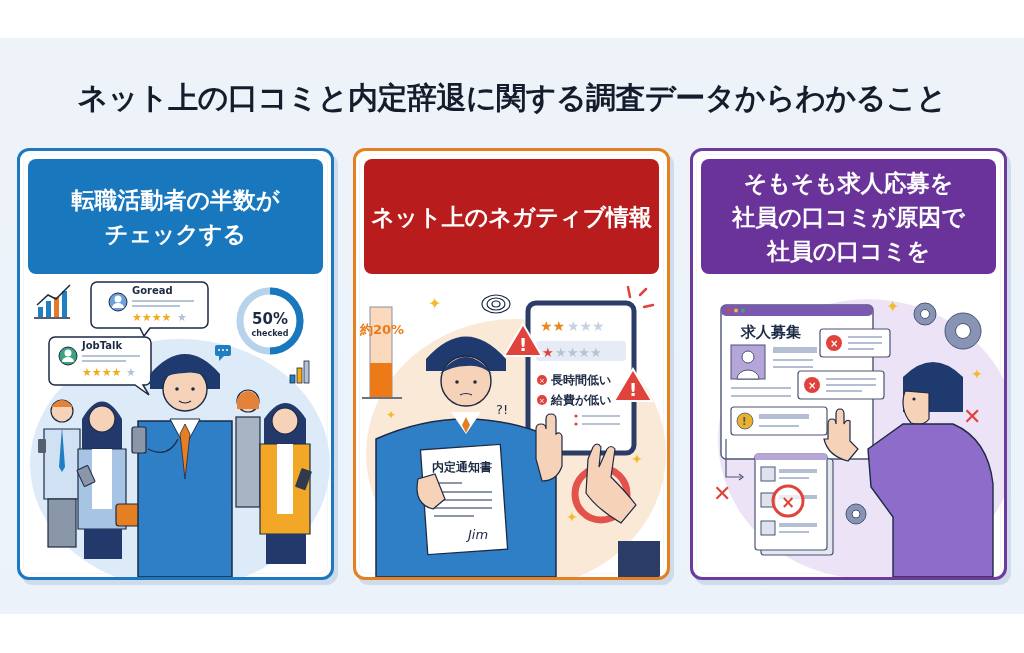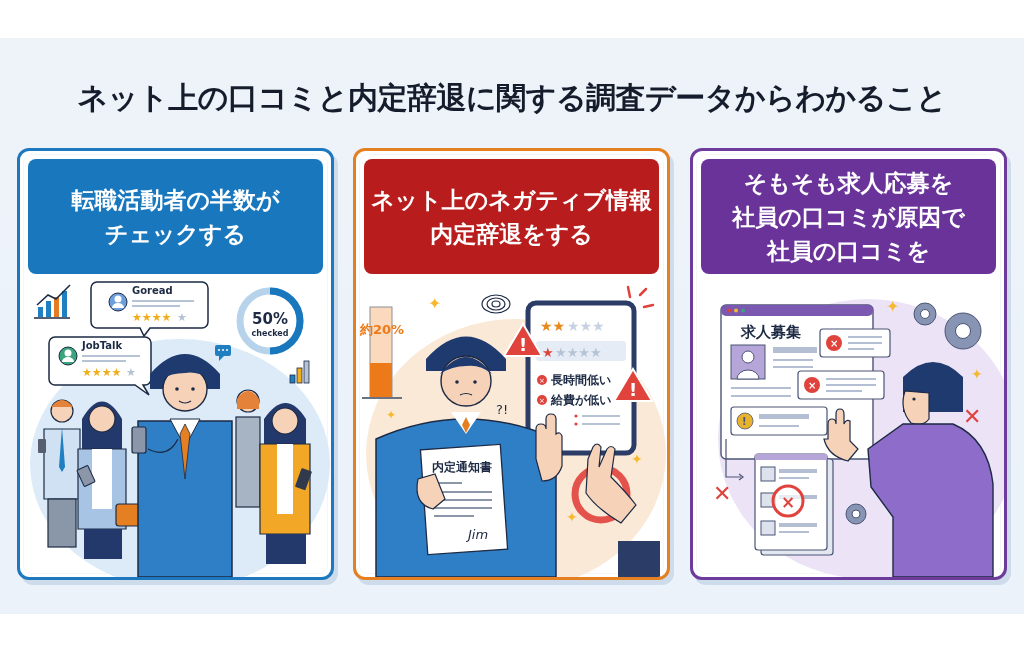--- a/index.html
+++ b/index.html
@@ -154,21 +154,20 @@
         <rect x="112" y="148" width="14" height="26" rx="2" fill="#8b96a8" stroke="#1d2a44" stroke-width="1.2"></rect>
         <path d="M128 170 q20 10 30 -10" fill="none" stroke="#1d2a44" stroke-width="1.2"></path>
       </g>
     </svg>
   </div>
 </div>
 
 <div class="card c2">
   <div class="head">
     <div>ネット上のネガティブ情報</div>
-    <div>内定辞退をする</div>
   </div>
   <div class="illus">
     <svg viewBox="0 0 311 298" xmlns="http://www.w3.org/2000/svg">
       <ellipse cx="160" cy="175" rx="150" ry="135" fill="#fbe9d8"></ellipse>
 
       <g>
         <rect x="14" y="28" width="22" height="90" fill="#fbd9bd" stroke="#8b8f99" stroke-width="1"></rect>
         <rect x="14" y="84" width="22" height="34" fill="#ec7a18"></rect>
         <line x1="6" y1="119" x2="46" y2="119" stroke="#6b7280" stroke-width="2"></line>
         <text x="4" y="55" font-size="13" class="txt" fill="#ec7a18">約20%</text>

